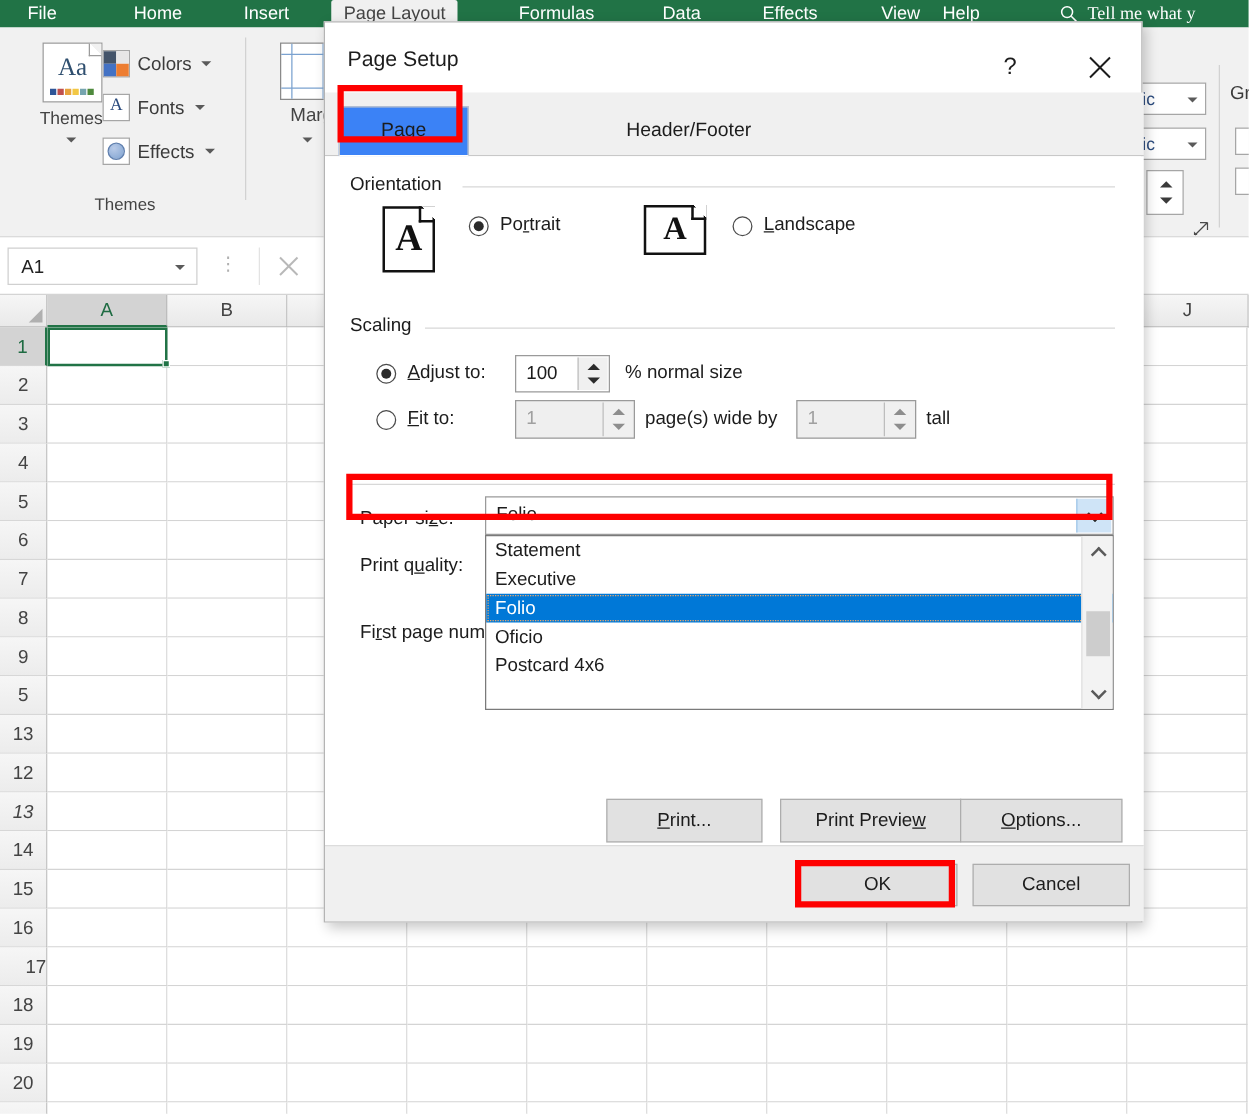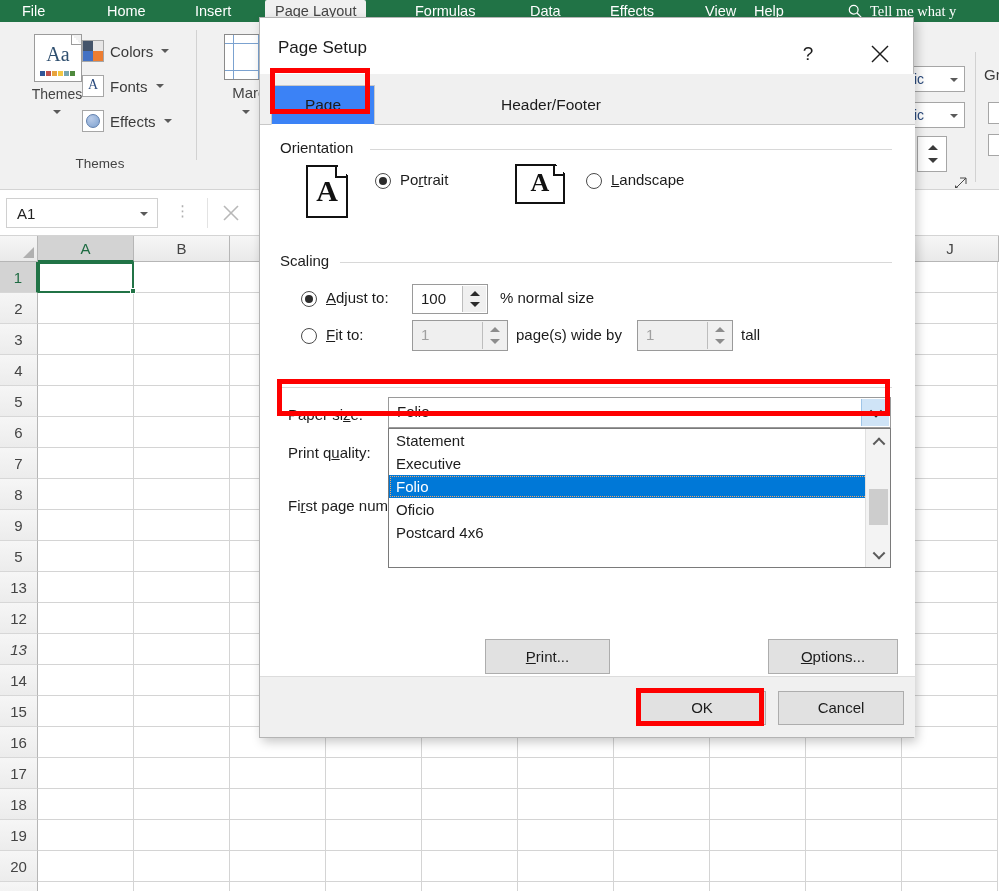--- a/index.html
+++ b/index.html
@@ -442,21 +442,21 @@
         <div class="rowhead" style="top:212px; height:31px; line-height:31px;">7</div>
         <div class="rowhead" style="top:243px; height:31px; line-height:31px;">8</div>
         <div class="rowhead" style="top:274px; height:31px; line-height:31px;">9</div>
         <div class="rowhead" style="top:305px; height:31px; line-height:31px;">5</div>
         <div class="rowhead" style="top:336px; height:31px; line-height:31px;">13</div>
         <div class="rowhead" style="top:367px; height:31px; line-height:31px;">12</div>
         <div class="rowhead" style="top:398px; height:31px; line-height:31px;font-style:italic;">13</div>
         <div class="rowhead" style="top:429px; height:31px; line-height:31px;">14</div>
         <div class="rowhead" style="top:460px; height:31px; line-height:31px;">15</div>
         <div class="rowhead" style="top:491px; height:31px; line-height:31px;">16</div>
-        <div class="rowhead" style="top:522px; height:31px; line-height:31px;">17</div>
+        <div class="rowhead" style="top:522px; height:31px; line-height:31px;text-align:right;">17</div>
         <div class="rowhead" style="top:553px; height:31px; line-height:31px;">18</div>
         <div class="rowhead" style="top:584px; height:31px; line-height:31px;">19</div>
         <div class="rowhead" style="top:615px; height:31px; line-height:31px;">20</div>
         <div class="rowhead" style="top:646px; height:31px; line-height:31px;">21</div>
       </div>
     <div id="cells">
         <div class="gcell" style="left:38px; top:26px; width:96px; height:31px;"></div>
         <div class="gcell" style="left:134px; top:26px; width:96px; height:31px;"></div>
         <div class="gcell" style="left:230px; top:26px; width:96px; height:31px;"></div>
         <div class="gcell" style="left:326px; top:26px; width:96px; height:31px;"></div>
@@ -767,20 +767,23 @@
           <div class="ds-thumb" style="top:60px; height:36px;"></div>
           <div class="ds-arrow" style="bottom:0;">
             <span class="ds-chev" style="transform:translate(-50%,-70%) rotate(45deg);"></span>
           </div>
         </div>
       </div>
 
       <div class="dlgbtn" style="left:225px; top:514px; width:125px; height:35px; line-height:33px;">
         <span><span class="u">P</span>rint...</span>
       </div>
+      <div class="dlgbtn" style="left:364px; top:514px; width:145px; height:35px; line-height:33px;">
+        <span>Print Previe<span class="u">w</span></span>
+      </div>
       <div class="dlgbtn" style="left:508px; top:514px; width:130px; height:35px; line-height:33px;">
         <span><span class="u">O</span>ptions...</span>
       </div>
     </div>
 
     <div class="dlg-footer">
       <div class="dlgbtn" style="left:378px; top:14px; width:128px; height:34px; line-height:32px;">OK</div>
       <div class="dlgbtn" style="left:518px; top:14px; width:126px; height:34px; line-height:32px;">Cancel</div>
     </div>
   </div>

